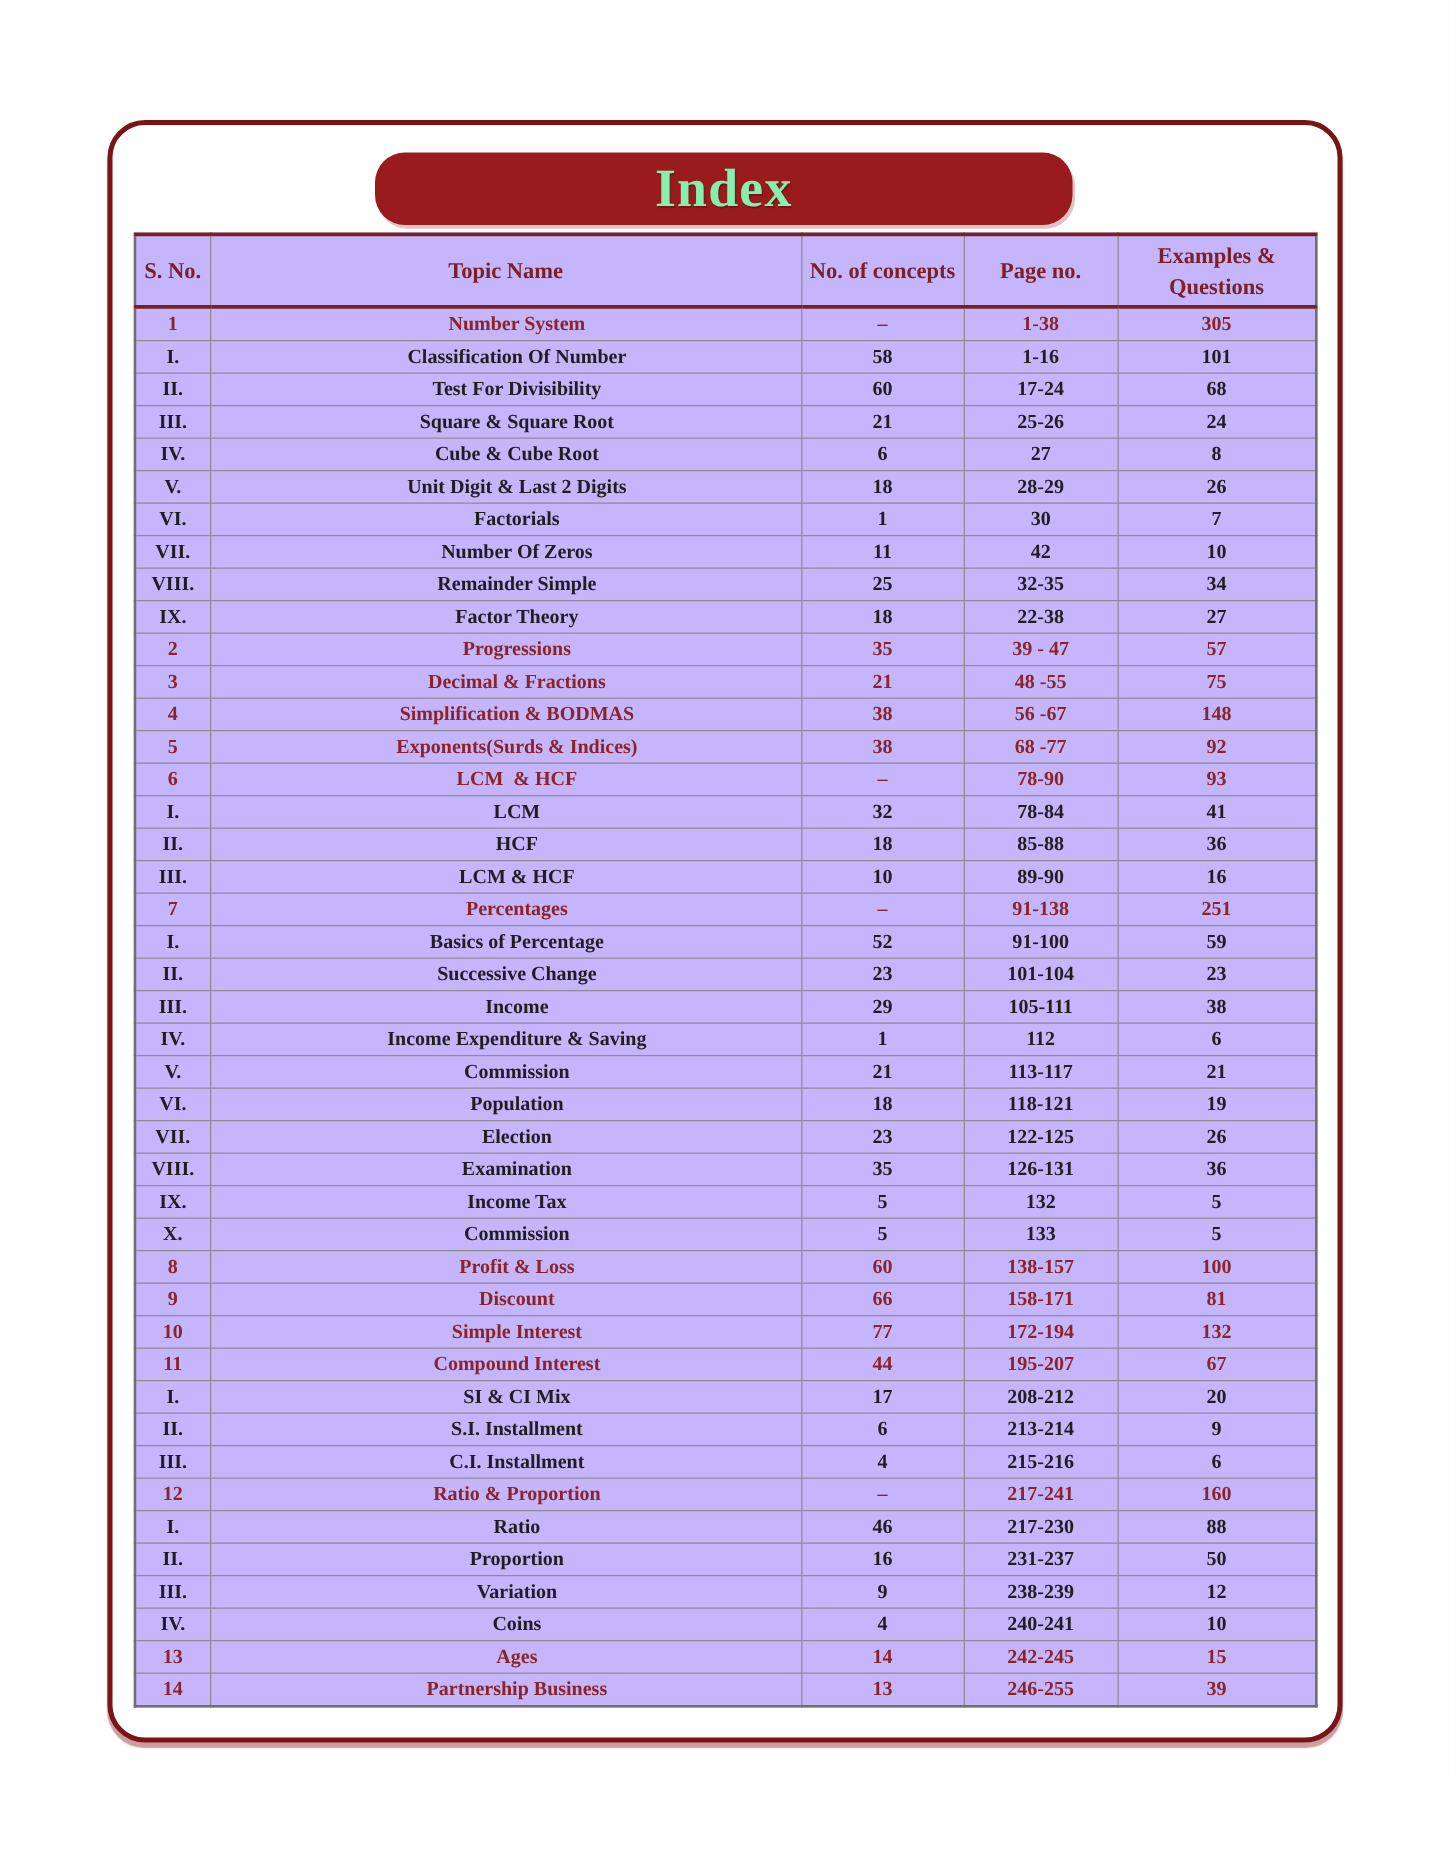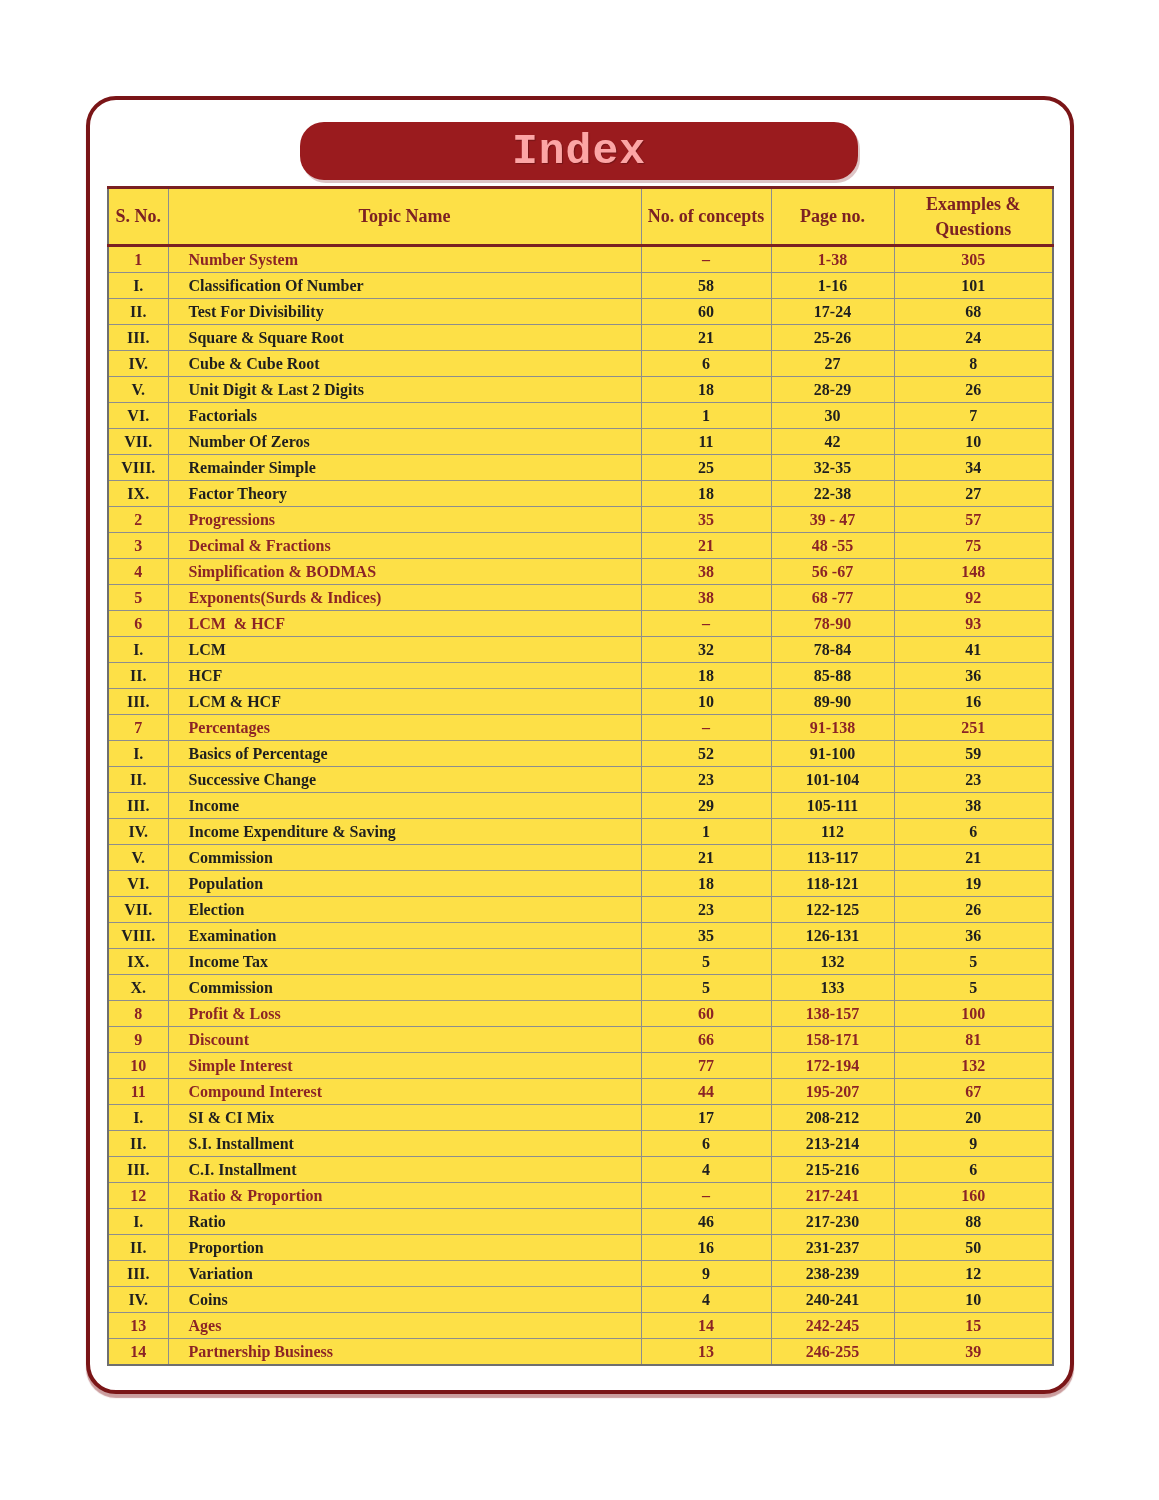--- a/index.html
+++ b/index.html
@@ -23,36 +23,36 @@
   .banner {
     position: absolute;
     left: 300px; top: 122px;
     width: 558px; height: 58px;
     background: #9a1b1e;
     border-radius: 24px;
     display: flex; align-items: center; justify-content: center;
     box-shadow: 2px 3px 0 rgba(122,21,23,0.25);
   }
   .banner-title {
-    color: #fca5a5;
-    font-family: Liberation Mono, monospace;
+    color: #86efac;
+    font-family: Liberation Serif, serif;
     font-weight: 700;
     font-size: 43px;
     letter-spacing: 1px;
     text-shadow: 1px 1px 1px rgba(0,0,0,0.25);
   }
 
   table.index-table {
     position: absolute;
     left: 107px; top: 186px;
     width: 945px;
     border-collapse: collapse;
     table-layout: fixed;
     font-weight: bold;
-    background: #fde047;
+    background: #c4b5fd;
   }
   table.index-table, .index-table th, .index-table td {
     border: 1px solid #8d8d8d;
   }
   table.index-table { border: 2px solid #6f6f6f; border-top: 3px solid #7a2022; }
   .index-table thead th {
     height: 55px;
     font-size: 18px;
     color: #7c2123;
     text-align: center;
@@ -63,21 +63,21 @@
   }
   .index-table td {
     height: 23px;
     font-size: 16px;
     text-align: center;
     vertical-align: middle;
     line-height: 1;
     padding: 1px 2px;
   }
   .index-table td.topic-cell {
-    text-align: left;
+    text-align: center;
     padding-left: 20px;
     white-space: pre-wrap;
   }
   .index-table tr.chapter td { color: #8b2426; }
   .index-table tr.sub td { color: #1f1f1f; }
 
   .col-sno { width: 60px; }
   .col-topic { width: 473px; }
   .col-concepts { width: 130px; }
   .col-pages { width: 123px; }

